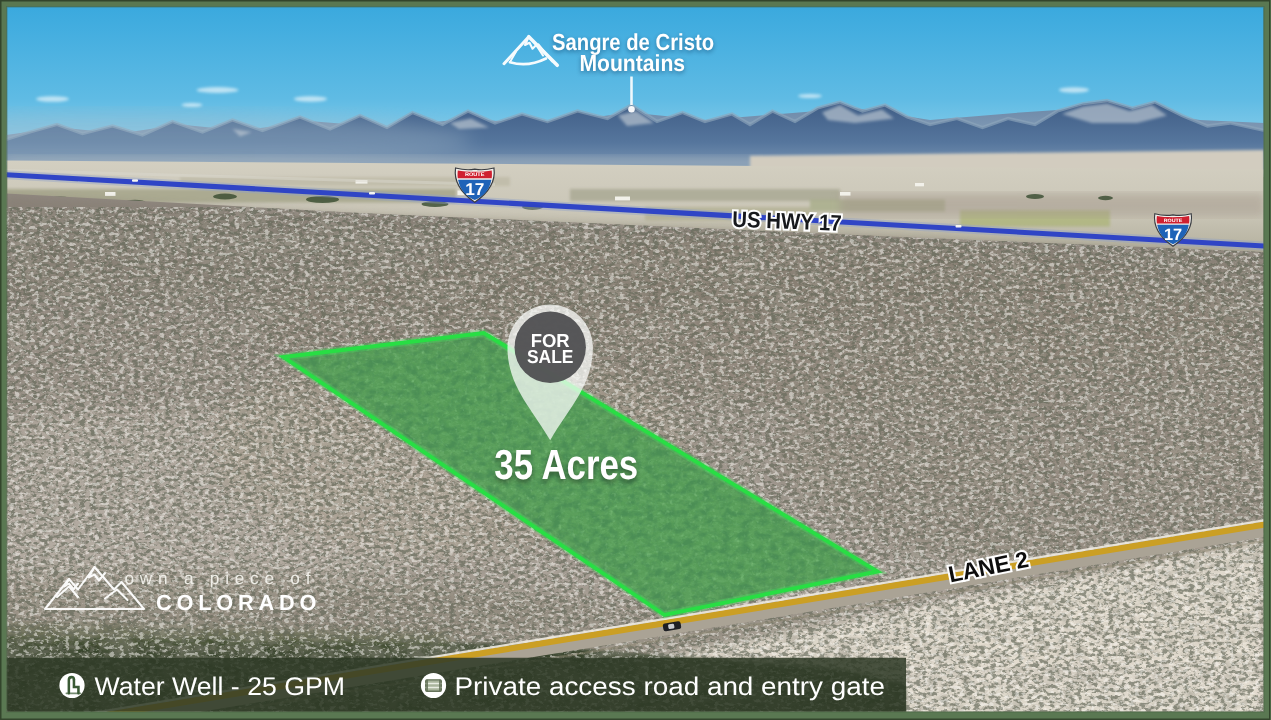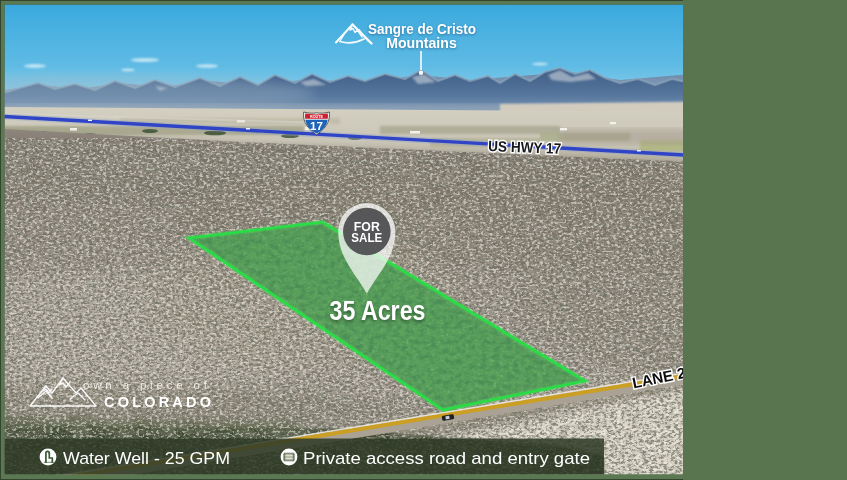--- a/index.html
+++ b/index.html
@@ -1,16 +1,16 @@
 <!DOCTYPE html>
 <html><head>
 <meta charset="utf-8">
 <style>
   html,body{margin:0;padding:0;background:#58754f;}
-  #wrap{position:relative;width:683px;height:480px;overflow:hidden;font-family:"Liberation Sans",sans-serif;}
+  #wrap{position:relative;width:847px;height:480px;overflow:hidden;font-family:"Liberation Sans",sans-serif;}
   svg text{font-family:"Liberation Sans",sans-serif;}
 </style>
 </head>
 <body>
 
 <div id="wrap">
 <svg width="847" height="480" viewBox="0 0 847 480" xmlns="http://www.w3.org/2000/svg">
 <defs>
   <linearGradient id="sky" x1="0" y1="0" x2="0" y2="1">
     <stop offset="0" stop-color="#3aa9de"></stop>

